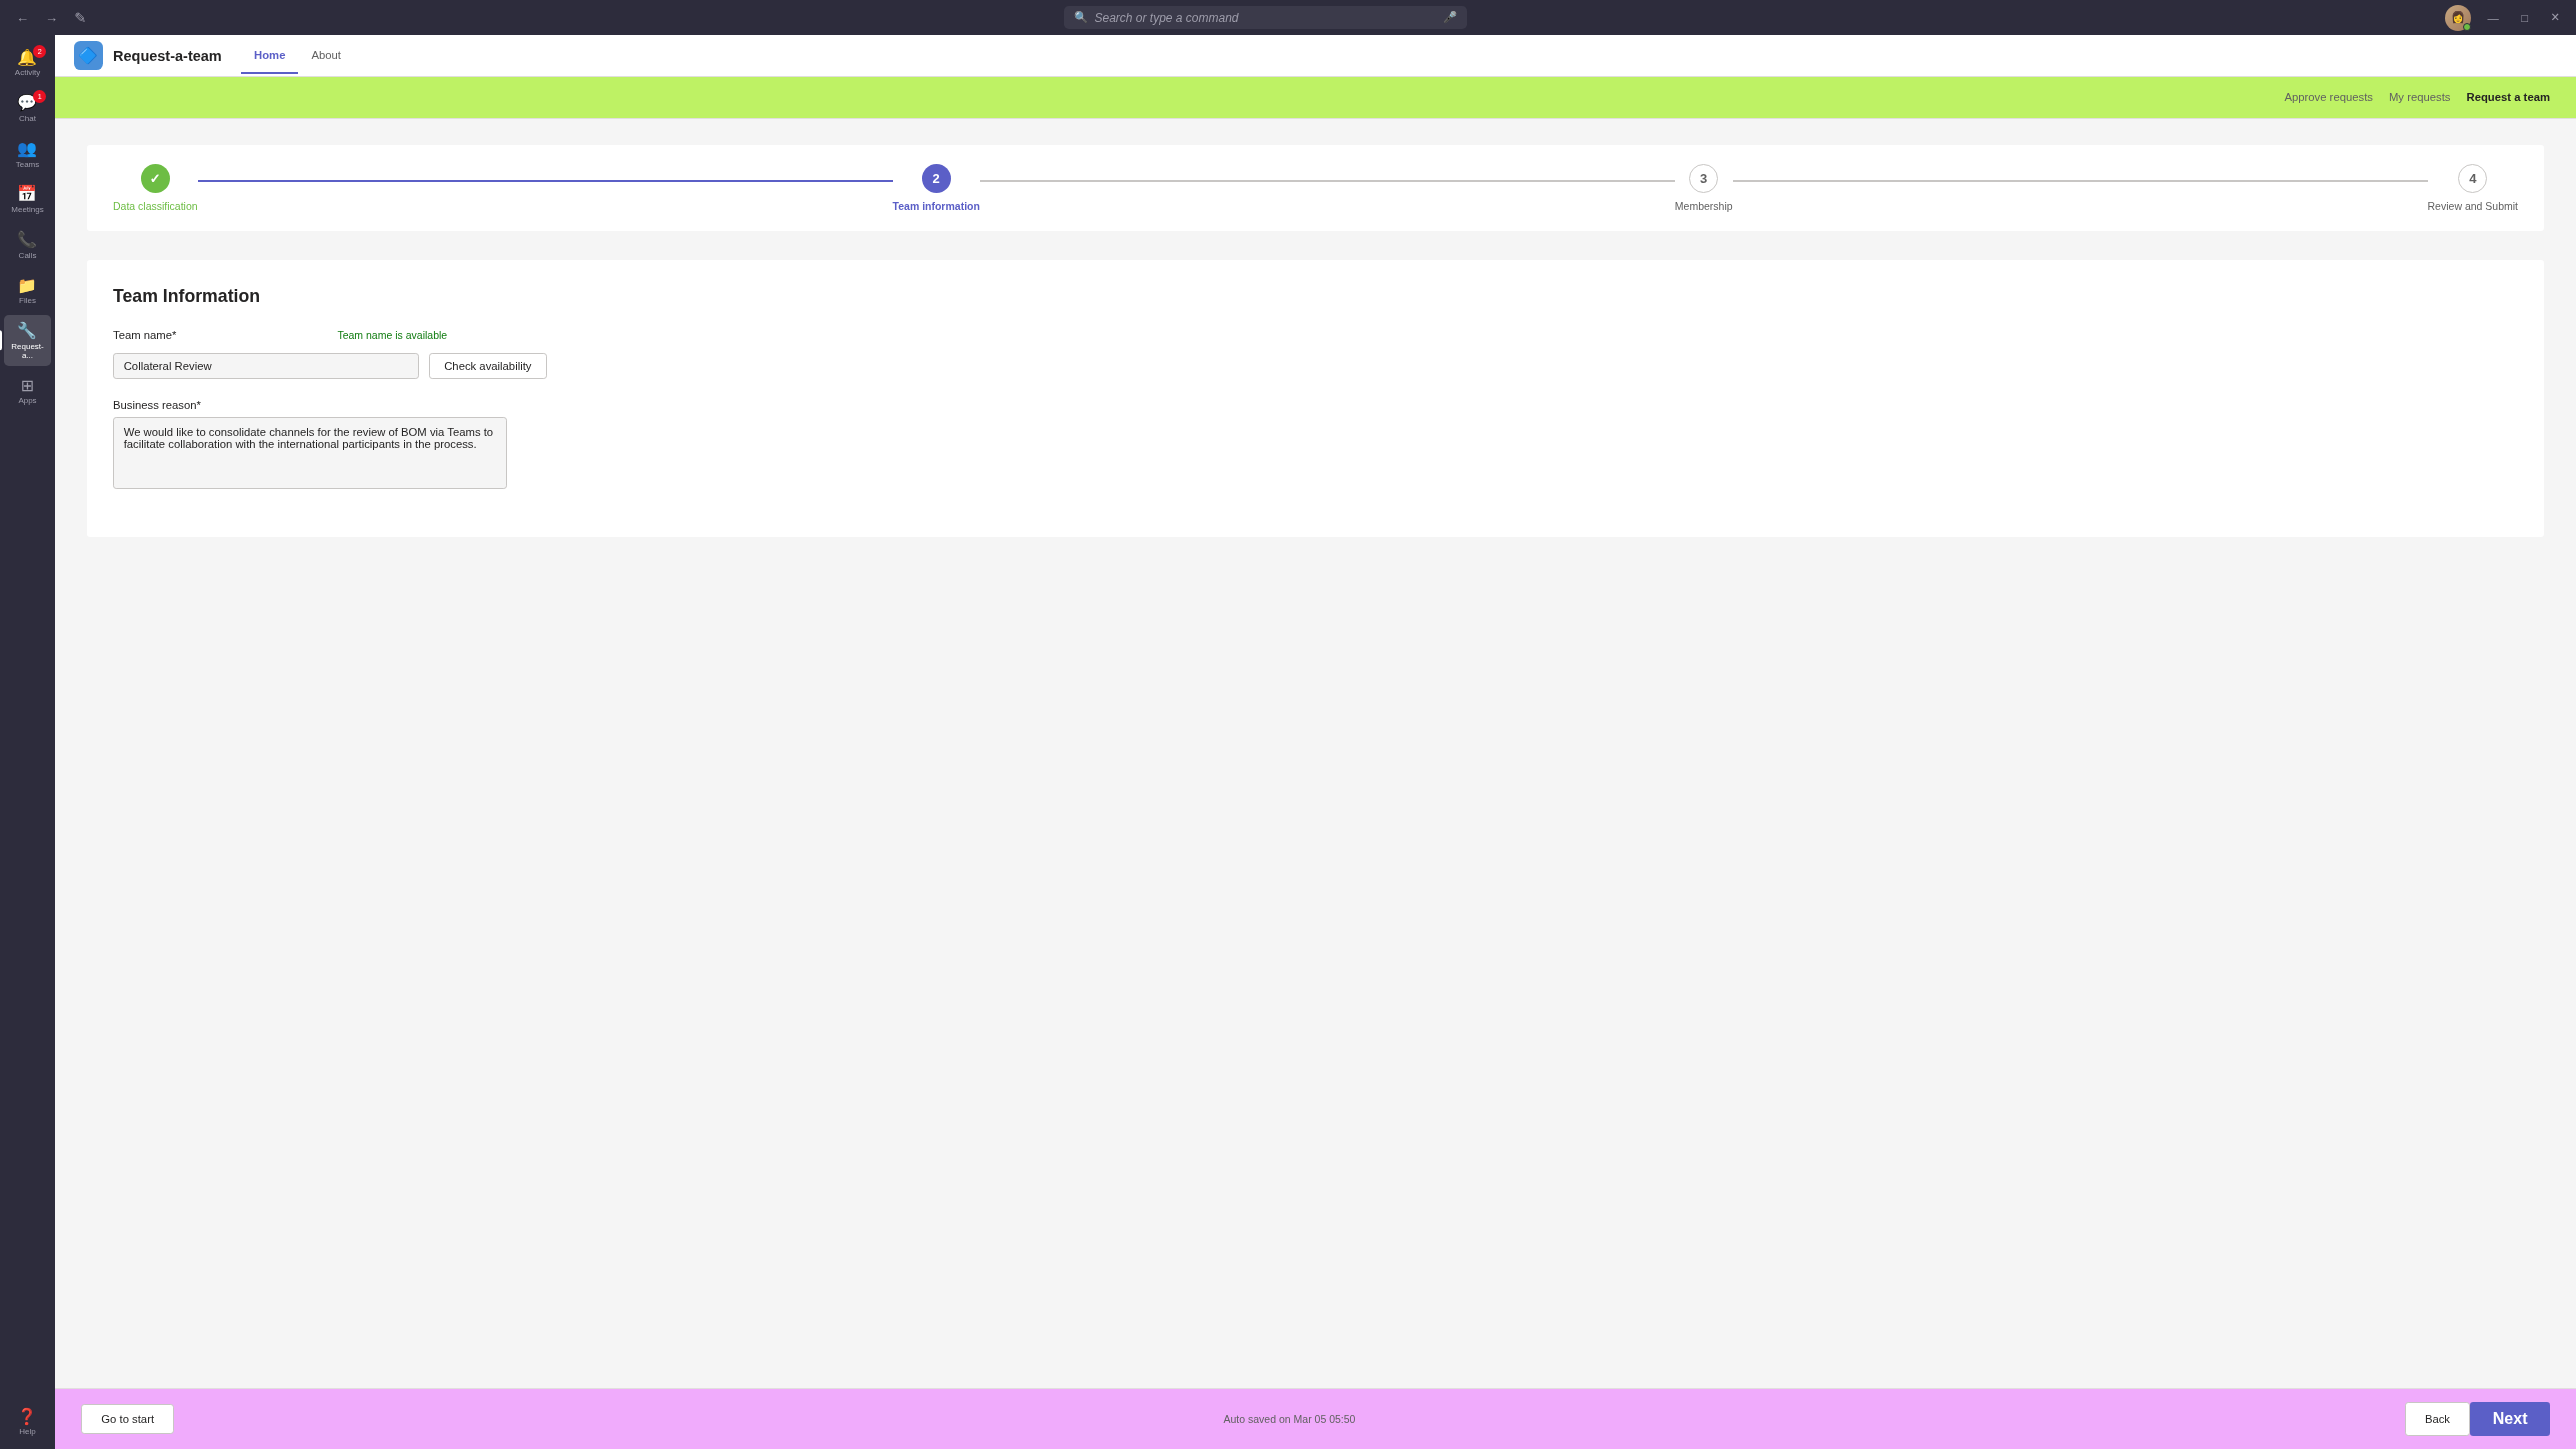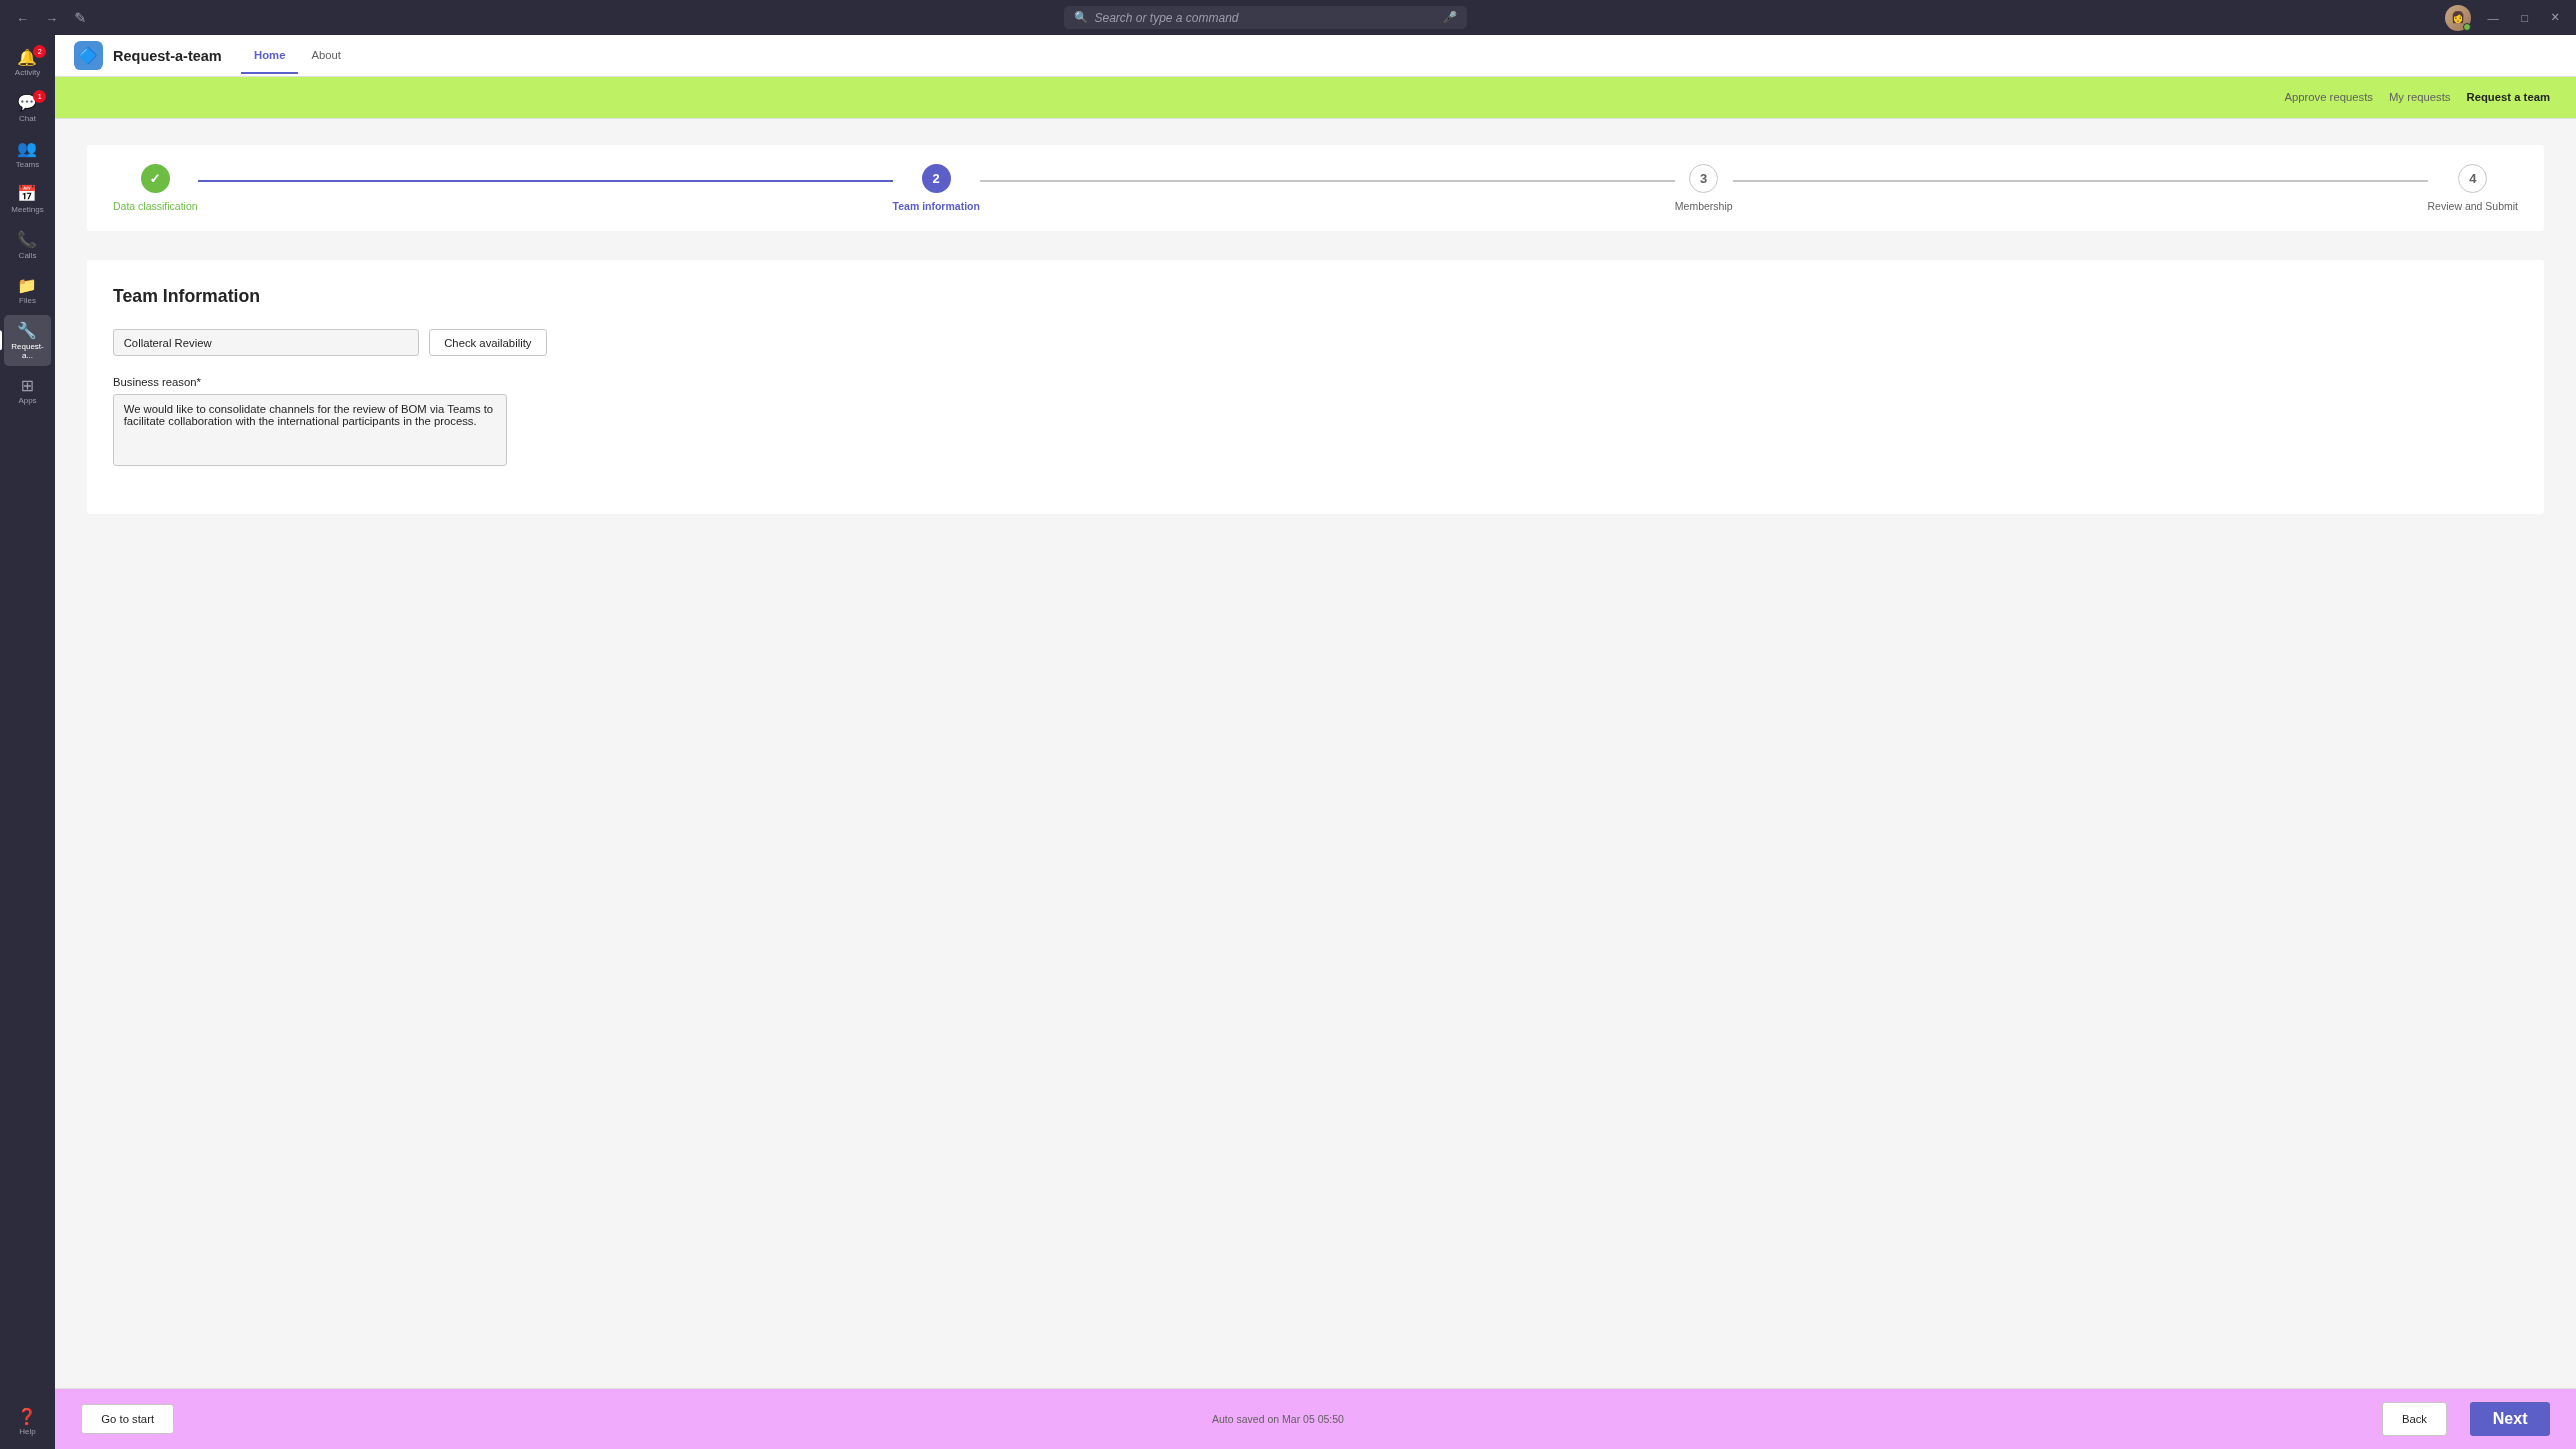--- a/index.html
+++ b/index.html
@@ -328,21 +328,21 @@
       background: #f0abfc;
       border-top: 0.8px solid #e1dfdd;
       padding: 13px 26px;
       display: flex;
       align-items: center;
       justify-content: space-between;
       flex-shrink: 0;
     }
     .footer-left { display: flex; gap: 9.7px; }
     .footer-center { font-size: 10.5px; color: #616161; }
-    .footer-right { display: flex; gap: 23px; }
+    .footer-right { display: flex; gap: 0; }
     .btn-secondary {
       padding: 8px 19.3px;
       border: 0.8px solid #c8c6c4;
       border-radius: 3.2px;
       background: white;
       font-size: 11.3px;
       cursor: pointer;
       color: #252424;
     }
     .btn-primary {
@@ -482,20 +482,24 @@
             <span>4</span>
           </div>
           <span class="step-label pending">Review and Submit</span>
         </div>
       </div>
 
       <div class="form-section">
         <h2 class="form-title">Team Information</h2>
 
         <div class="form-group">
+          <div style="display:flex; align-items:center; gap:161px; margin-bottom:4.8px;">
+            <label class="form-label">Team name*</label>
+            <span class="availability-label">Team name is available</span>
+          </div>
           <div class="team-name-row">
             <input class="team-name-input" type="text" value="Collateral Review" style="">
             <button class="check-availability-btn">Check availability</button>
           </div>
         </div>
 
 
         <div class="form-group">
           <label class="form-label">Business reason*</label>
           <textarea class="form-textarea" rows="4" style="">We would like to consolidate channels for the review of BOM via Teams to facilitate collaboration with the international participants in the process.</textarea>

